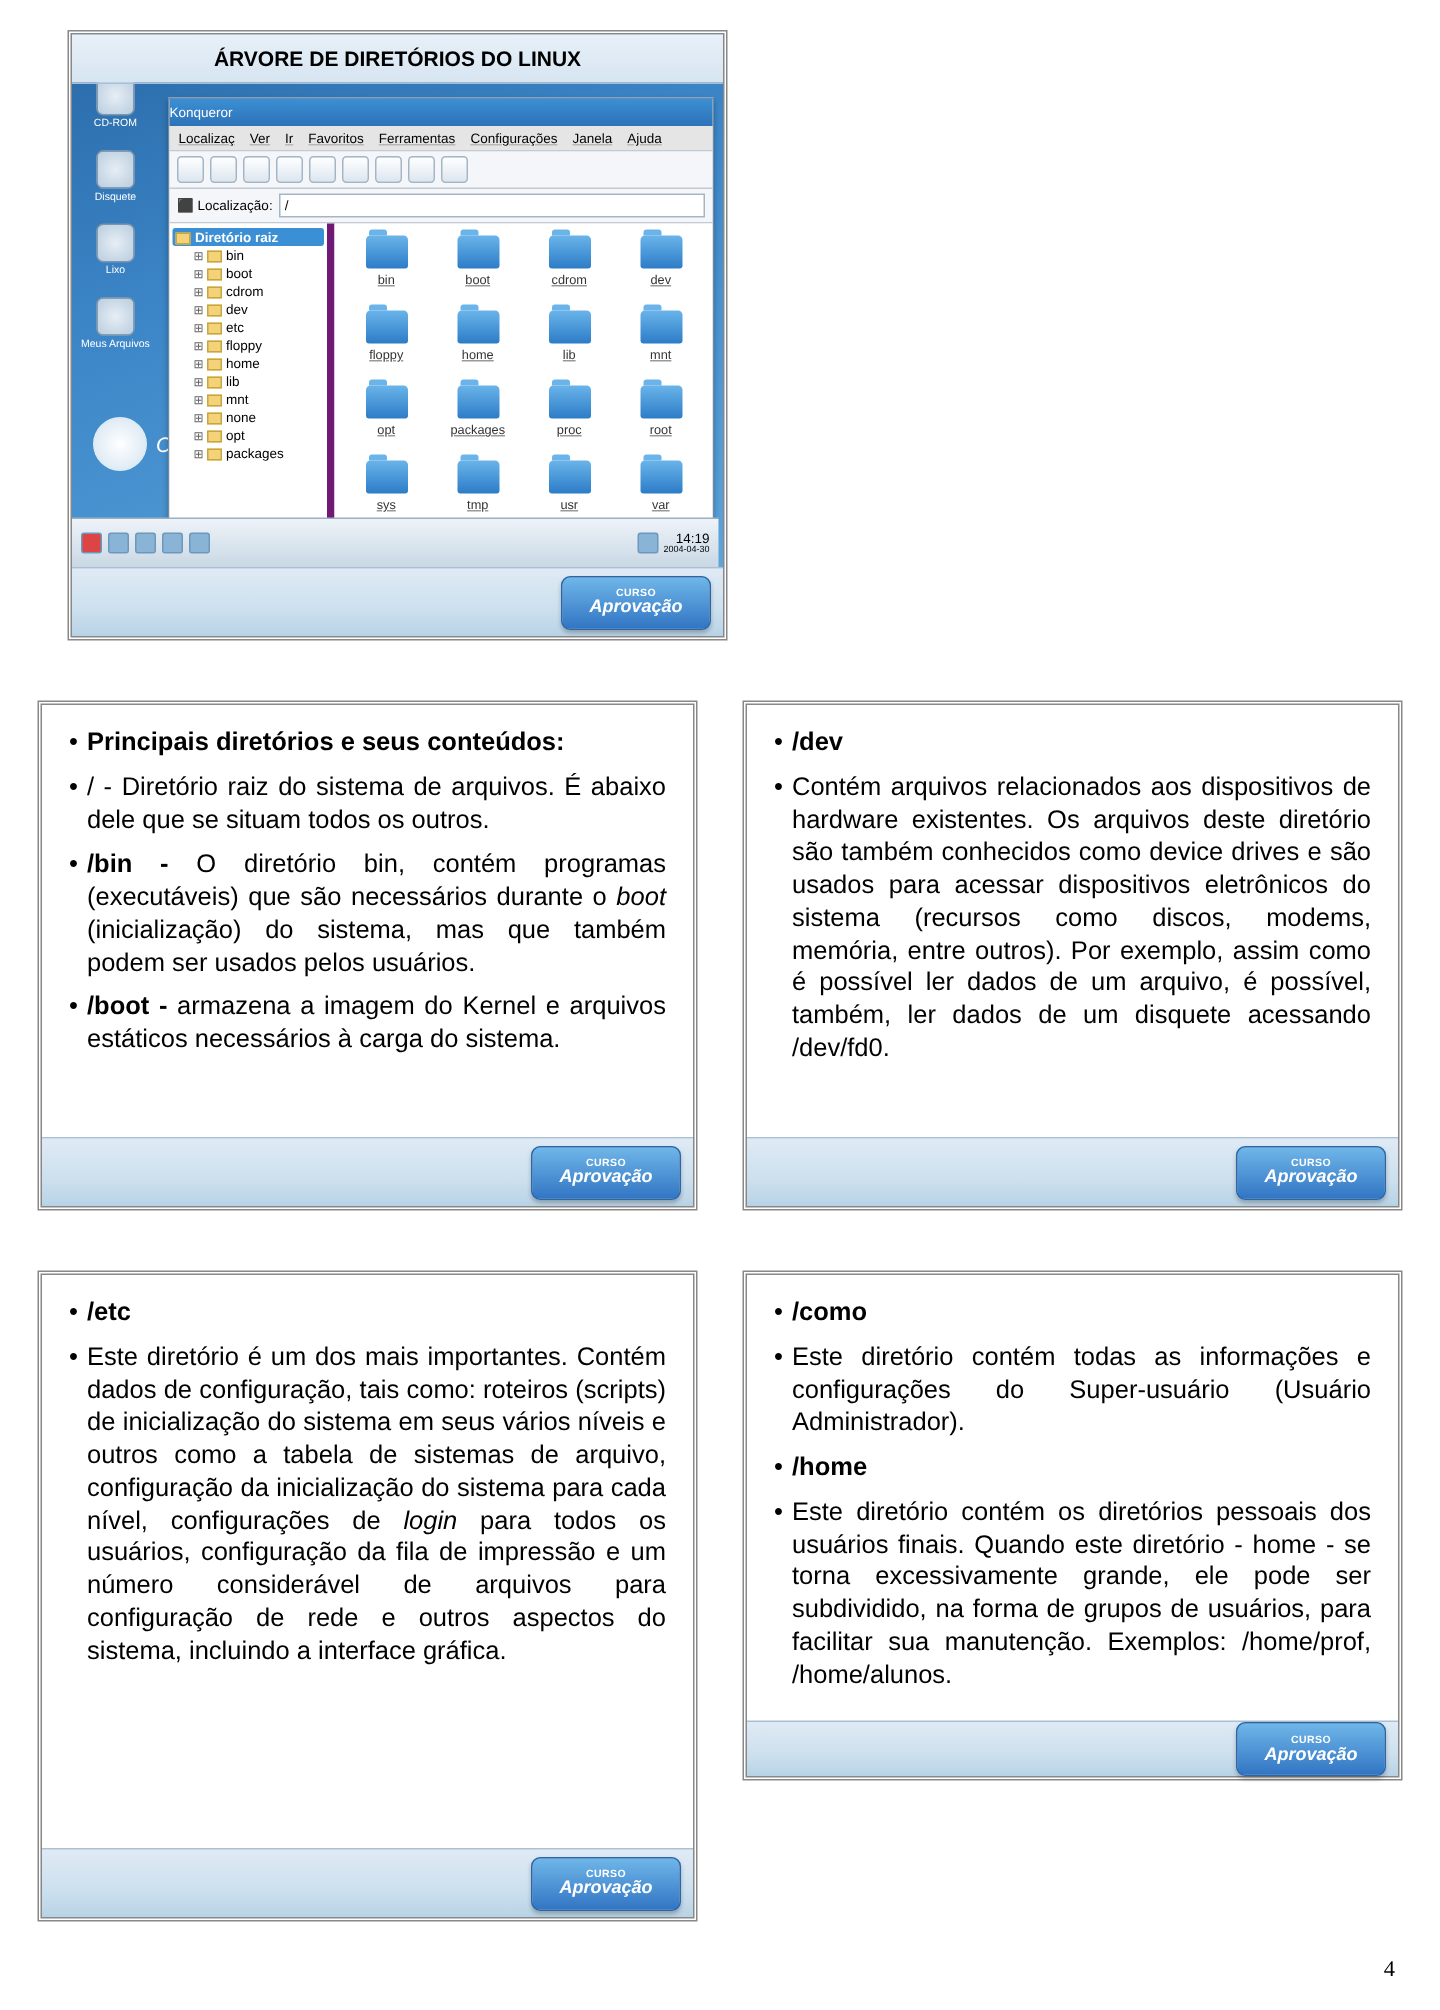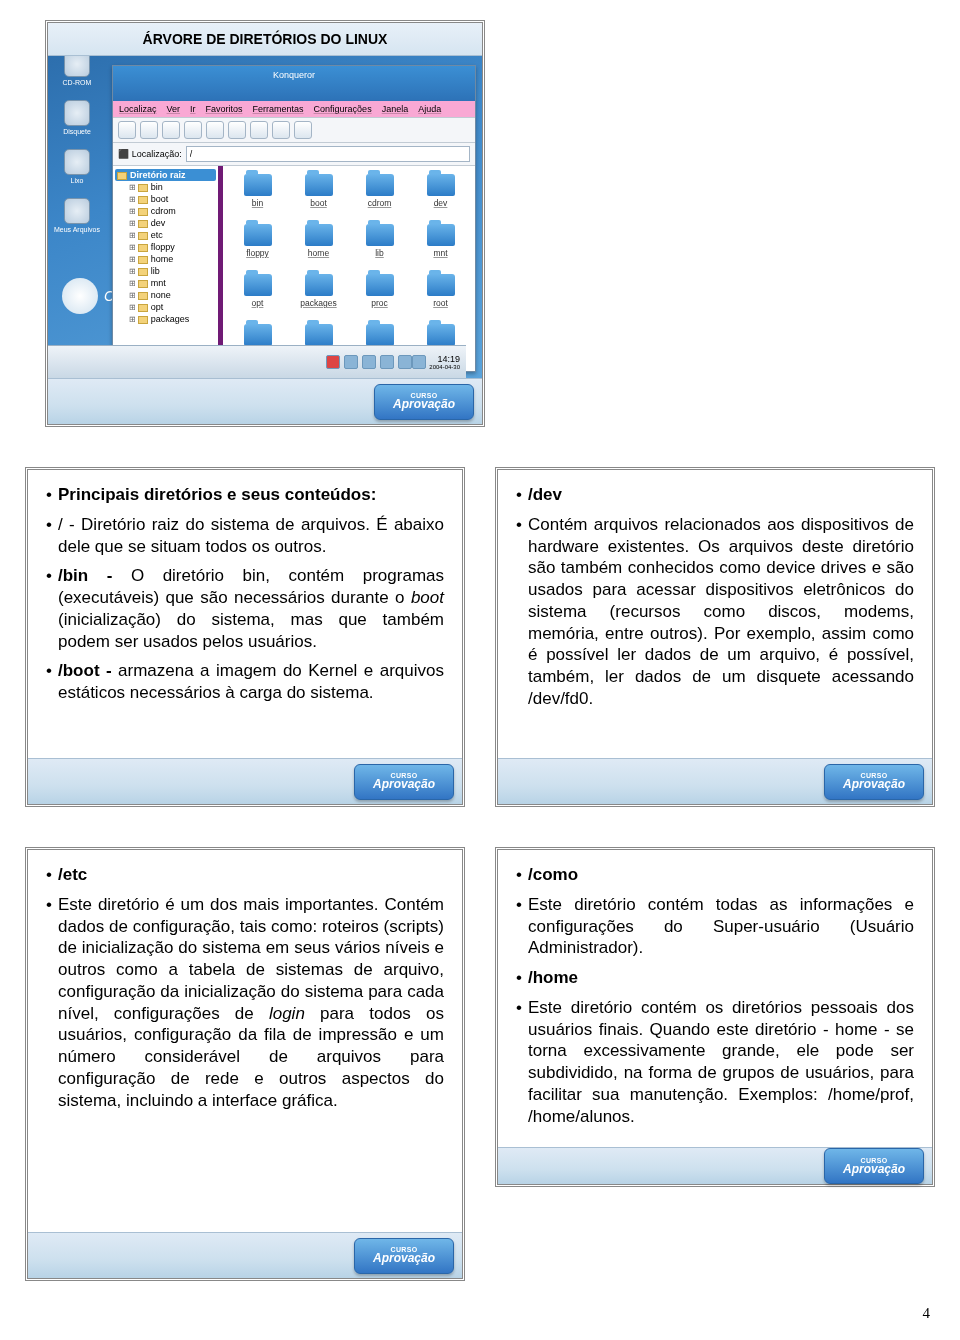--- a/index.html
+++ b/index.html
@@ -69,33 +69,32 @@
   .aprov-btn .small { font-size: 7px; font-style: normal; letter-spacing: 0.3px; }
   .slide1-header {
     background: linear-gradient(#e8f0f8,#d6e5f1);
     text-align: center;
     font-weight: bold;
     font-size: 14px;
     padding: 8px 0;
     border-bottom: 1px solid #a9bfd3;
   }
   .konq-titlebar {
-    height: 35px;
+    height: 18px;
     background: linear-gradient(#3b8fd4,#2d72b7);
     color: #fff;
     font-size: 9px;
-    text-align: center;
     line-height: 18px;
   }
   .menubar {
     display: flex;
     gap: 10px;
     font-size: 9px;
     padding: 3px 6px;
-    background: #f9a8d4;
+    background: #e5e5e5;
     border-bottom: 1px solid #c2cbd4;
     align-items: center;
   }
   .menubar span { text-decoration: underline; text-decoration-color: rgba(0,0,0,0.2); }
   .toolbar {
     display: flex;
     gap: 4px;
     padding: 3px 5px;
     background: #f4f6f9;
     border-bottom: 1px solid #c2cbd4;
@@ -158,24 +157,24 @@
     position:absolute; left:14px; bottom:64px;
     color:#fff; font-size:14px; font-style:italic;
     display:flex; align-items:center; gap:6px;
   }
   .conectiva .clogo {
     width:36px; height:36px;
     background: radial-gradient(#fff,#cfe1ef);
     border-radius:50%; position:relative;
   }
   .taskbar {
-    position:absolute; bottom:0; left:0; right:16px;
+    position:absolute; bottom:0; left:0; right:3px;
     height:24px; background: linear-gradient(#eef3f8,#c9d8e5);
     border-top:1px solid #9ab0c4;
-    display:flex; align-items:center; justify-content:flex-end;
+    display:flex; align-items:center; justify-content:space-between;
     padding:16px 6px; font-size:9px;
   }
   .taskbar .left { display:flex; gap:4px; align-items:center;}
   .taskbar .tray { display:flex; gap:3px; align-items:center;}
   .taskbar .tile { width:14px; height:14px; background:#8ab4d6; border:1px solid #6c98bc; border-radius:2px;}
   .konq-window {
     position:absolute; top:42px; left:64px; right:6px;
     background:#fff; border:1px solid #6e8aa5;
     box-shadow: 0 2px 4px rgba(0,0,0,0.3);
   }

